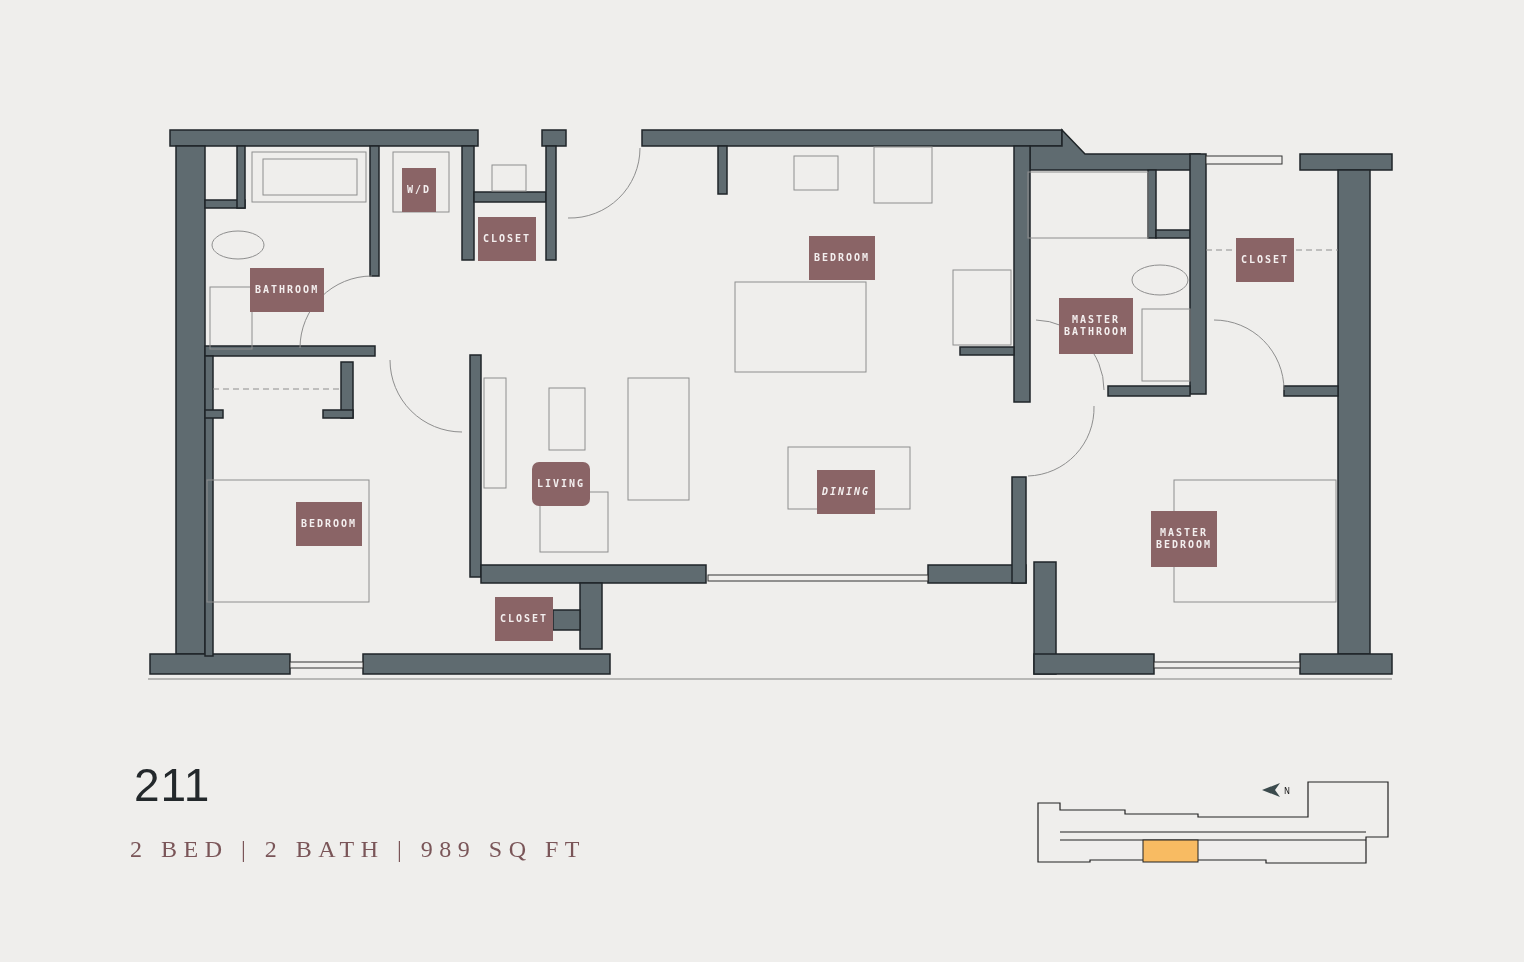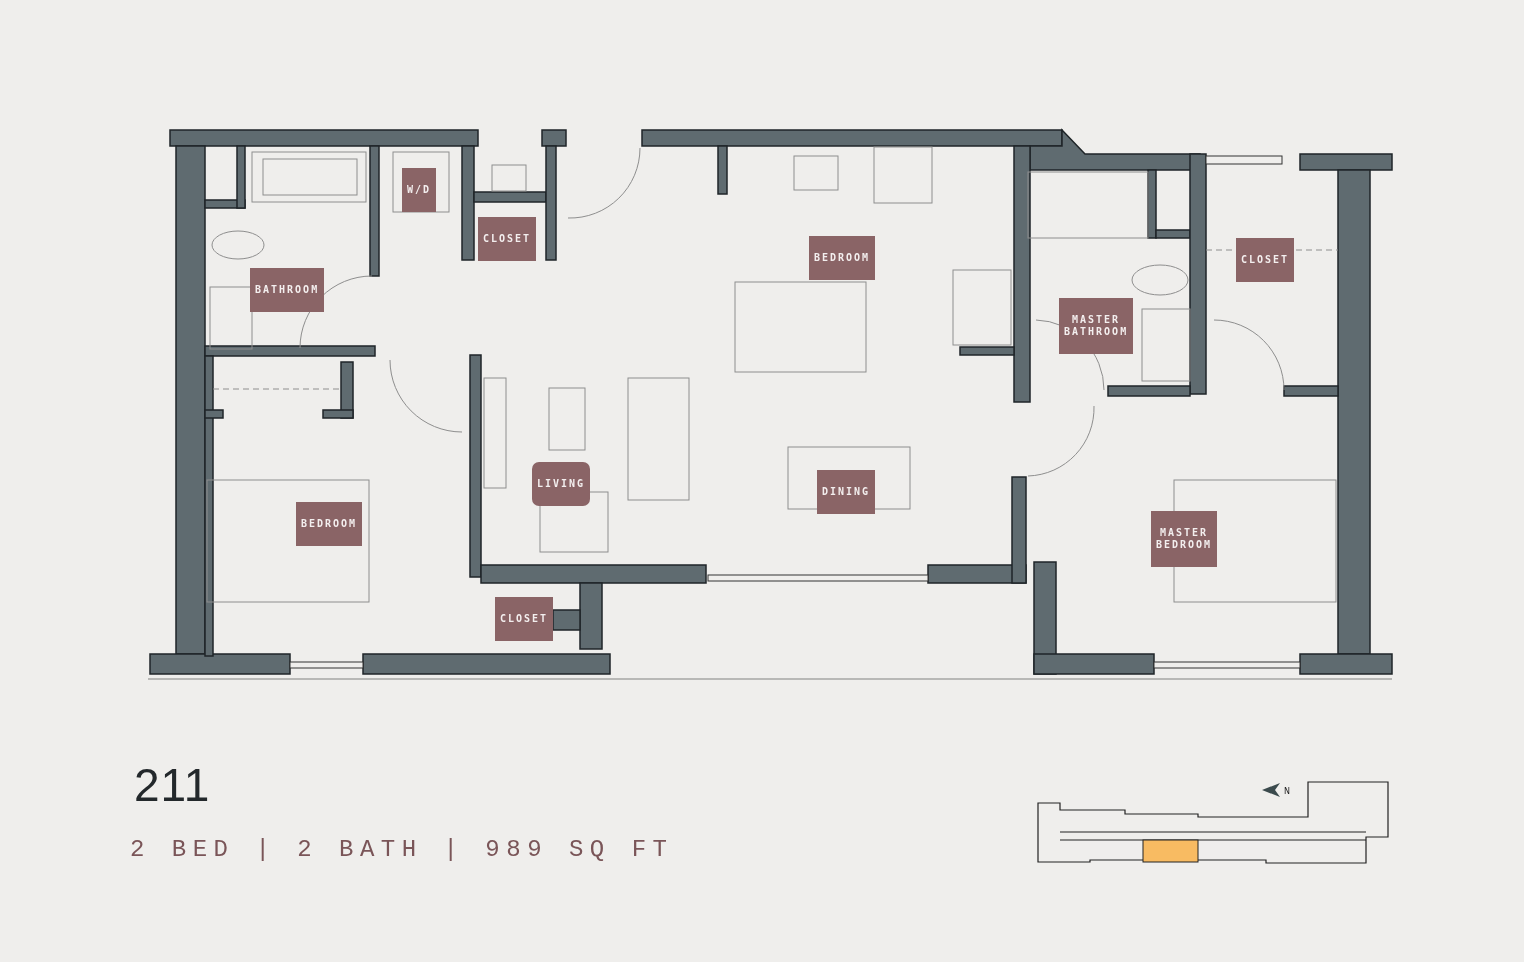--- a/index.html
+++ b/index.html
@@ -1,20 +1,20 @@
 <!DOCTYPE html>
 <html><head>
 <meta charset="utf-8">
 <style>
   html, body { margin:0; padding:0; }
   body { width:1524px; height:962px; background:#efeeec; position:relative; overflow:hidden; font-family:"Liberation Sans", sans-serif; }
   .plan { position:absolute; left:0; top:0; width:1524px; height:700px; }
   .room-label { position:absolute; background:#8a6466; color:#f3eeee; font-family:"DejaVu Sans Mono", monospace; font-weight:bold; font-size:10px; letter-spacing:2px; padding:16px 5px; line-height:12px; text-align:center; white-space:nowrap; }
   .unit-number { position:absolute; left:134px; top:758px; font-size:46px; color:#23282b; font-family:"Liberation Sans", sans-serif; letter-spacing:1px; }
-  .unit-specs { position:absolute; left:130px; top:836px; font-size:24px; color:#7a5558; letter-spacing:6.5px; font-family:Liberation Mono, monospace; }
+  .unit-specs { position:absolute; left:130px; top:836px; font-size:24px; color:#7a5558; letter-spacing:6.5px; font-family:Liberation Serif, serif; }
   .keyplan { position:absolute; left:1030px; top:770px; width:370px; height:110px; }
 </style>
 </head>
 <body>
 
 <svg class="plan" viewBox="0 0 1524 700" xmlns="http://www.w3.org/2000/svg">
   <g fill="#5f6b70" stroke="#1f2528" stroke-width="1.5">
 
     <rect x="170" y="130" width="308" height="16"></rect>
     <rect x="542" y="130" width="24" height="16"></rect>
@@ -107,21 +107,21 @@
 <div class="room-label" style="left:250px;top:268px;">BATHROOM</div>
 <div class="room-label" style="left:402px;top:168px;">W/D</div>
 <div class="room-label" style="left:478px;top:217px;">CLOSET</div>
 <div class="room-label" style="left:809px;top:236px;">BEDROOM</div>
 <div class="room-label" style="left:1059px;top:298px;">
   <div>MASTER</div>
   <div>BATHROOM</div>
 </div>
 <div class="room-label" style="left:1236px;top:238px;">CLOSET</div>
 <div class="room-label" style="left:532px;top:462px;border-radius:7px;">LIVING</div>
-<div class="room-label" style="left:817px;top:470px;">DINING</div>
+<div class="room-label" style="left:817px;top:470px;font-style:italic;">DINING</div>
 <div class="room-label" style="left:296px;top:502px;">BEDROOM</div>
 <div class="room-label" style="left:495px;top:597px;">CLOSET</div>
 <div class="room-label" style="left:1151px;top:511px;">
   <div>MASTER</div>
   <div>BEDROOM</div>
 </div>
 
 <div class="unit-number">211</div>
 <div class="unit-specs">2 BED | 2 BATH | 989 SQ FT</div>
 

